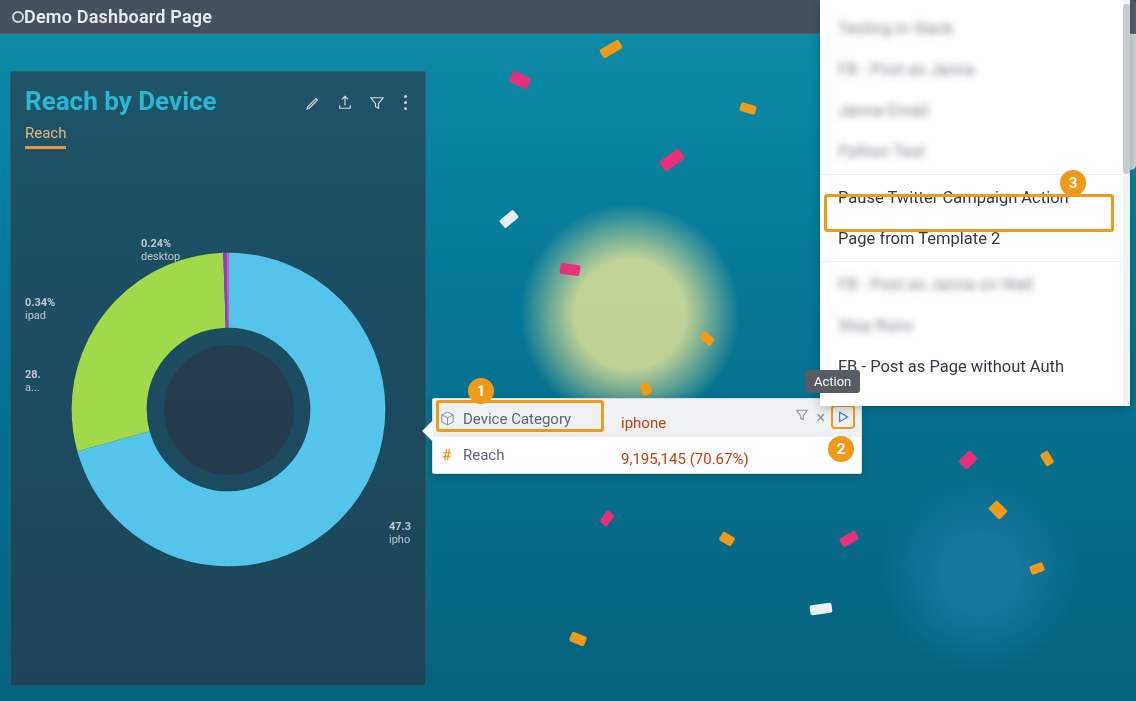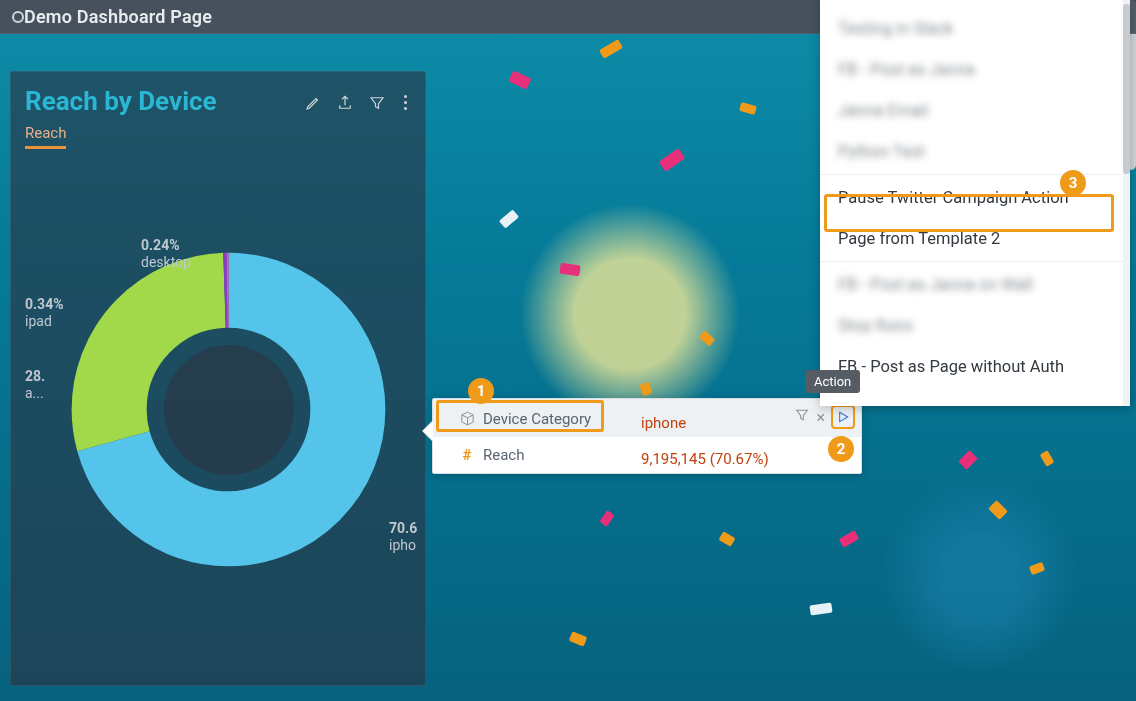--- a/index.html
+++ b/index.html
@@ -51,36 +51,36 @@
   .widget-icons .dots span { width: 3px; height: 3px; border-radius: 50%; background: #cfd6db; }
   .sub-tab {
     margin: 4px 0 0 14px; display: inline-block; color: #e8b088; font-size: 15px;
     padding-bottom: 4px; border-bottom: 3px solid #e8923a;
   }
 
   .chart-area { position: absolute; left: 0; top: 120px; right: 0; bottom: 0; }
   .donut-wrap { position: absolute; left: 60px; top: 60px; width: 315px; height: 315px; }
   .donut-wrap svg { width: 100%; height: 100%; transform: rotate(-90deg); }
   .donut-hole { position: absolute; left: 50%; top: 50%; width: 130px; height: 130px; margin: -65px 0 0 -65px; border-radius: 50%; background: rgba(44,52,66,0.62); }
-  .dlabel { position: absolute; color: #bfc7cf; font-size: 14px; line-height: 1.2; }
+  .dlabel { position: absolute; color: #bfc7cf; font-size: 11px; line-height: 1.2; }
   .dlabel b { font-weight: 700; }
 
   
   .tooltip {
     position: absolute; left: 432px; top: 398px; width: 430px; height: 76px;
     background: #fff; border: 1px solid #d9dee3; border-radius: 2px;
     box-shadow: 0 2px 8px rgba(0,0,0,.2);
     z-index: 20;
   }
   .tooltip .ptr {
     position: absolute; left: -10px; top: 22px; width: 0; height: 0;
     border-top: 10px solid transparent; border-bottom: 10px solid transparent; border-right: 10px solid #fff;
     filter: drop-shadow(-1px 0 0 #d9dee3);
   }
-  .tt-row { display: flex; align-items: center; height: 36px; font-size: 15px; padding-left: 20px; }
+  .tt-row { display: flex; align-items: center; height: 36px; font-size: 15px; }
   .tt-row .ico { width: 28px; display:flex; align-items:center; justify-content:center; }
   .tt-row .ico-hash { color: #f09a1a; font-weight: 700; }
   .tt-row .ico-cube svg { width: 17px; height: 17px; stroke:#8a939c; fill:none; stroke-width:1.4; }
   .tt-row .lab { color:#5c6570; width: 160px; padding-left: 2px; }
   .tt-row .val { color:#c2410c; font-weight: 400; margin-top: 8px; }
   .tt-row1 { background:#edf1f4; height: 38px; }
   .tt-row1 .lab, .tt-row1 .val { padding-top:1px; }
   .tt-actions { position: absolute; right: 6px; top: 6px; display:flex; align-items:center; gap:2px; }
   .tt-actions svg { width:16px; height:16px; stroke:#8a939c; fill:none; stroke-width:1.6; }
   .tt-actions .close { font-size: 16px; color:#8a939c; padding:0 4px; }
@@ -185,21 +185,21 @@
     <div class="dlabel" style="left:130px; top:45px;">
       <b>0.24%</b><br><span>desktop</span>
     </div>
     <div class="dlabel" style="left:14px; top:104px;">
       <b>0.34%</b><br><span>ipad</span>
     </div>
     <div class="dlabel" style="left:14px; top:176px;">
       <b>28.</b><br><span>a...</span>
     </div>
     <div class="dlabel" style="left:378px; top:328px;">
-      <b>70.6</b><br><span>ipho</span>
+      <b>47.3</b><br><span>ipho</span>
     </div>
   </div>
 </div>
 
 <div class="tooltip">
   <div class="ptr"></div>
   <div class="tt-row tt-row1">
     <span class="ico ico-cube">
       <svg viewBox="0 0 24 24">
           <path d="M12 3l8 4v10l-8 4-8-4V7z M4 7l8 4 8-4 M12 11v10"></path>

